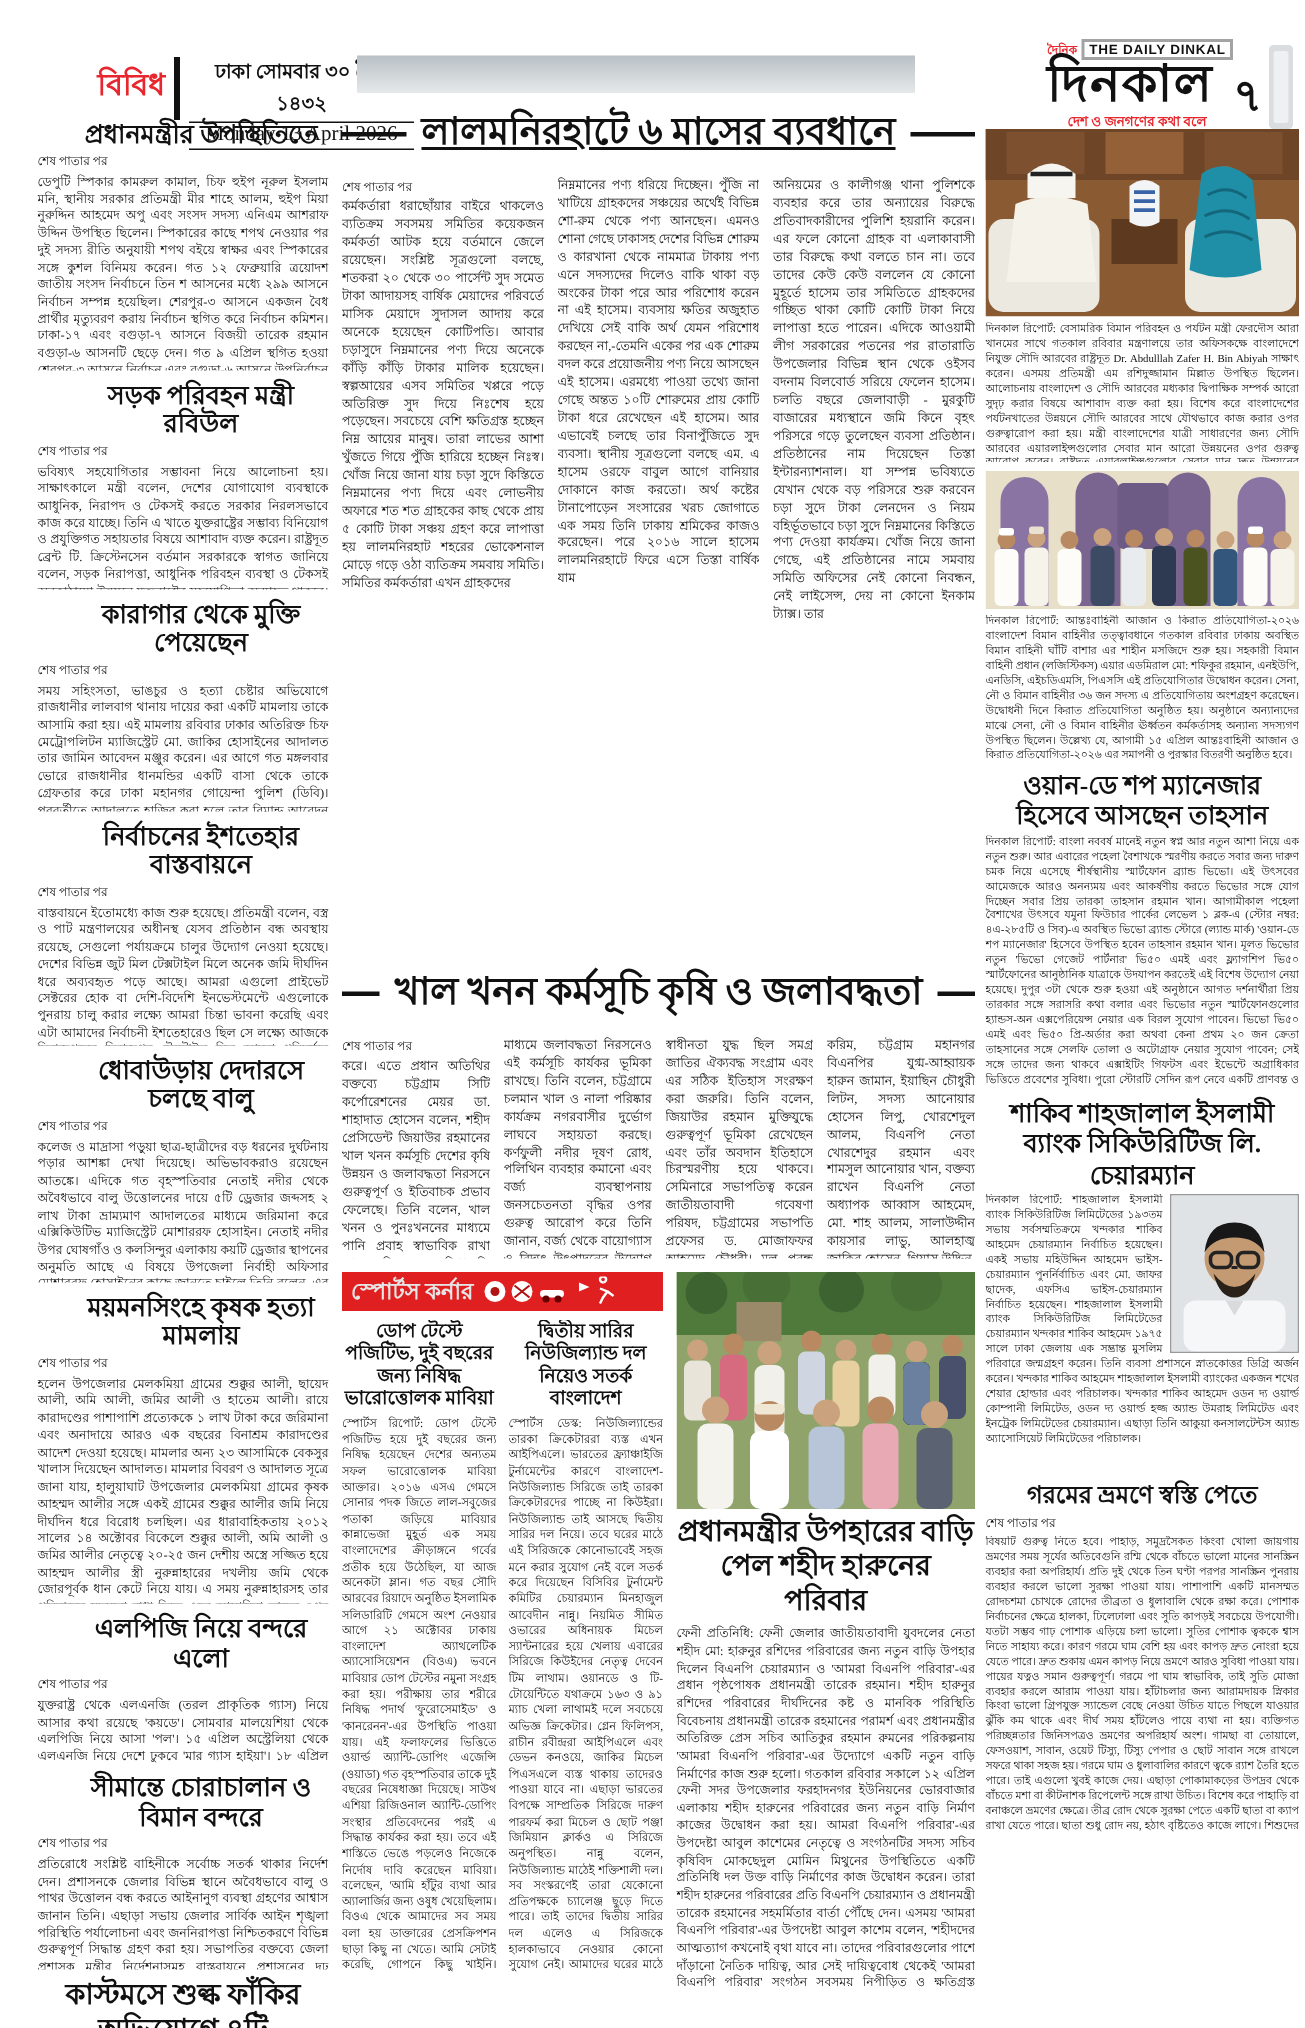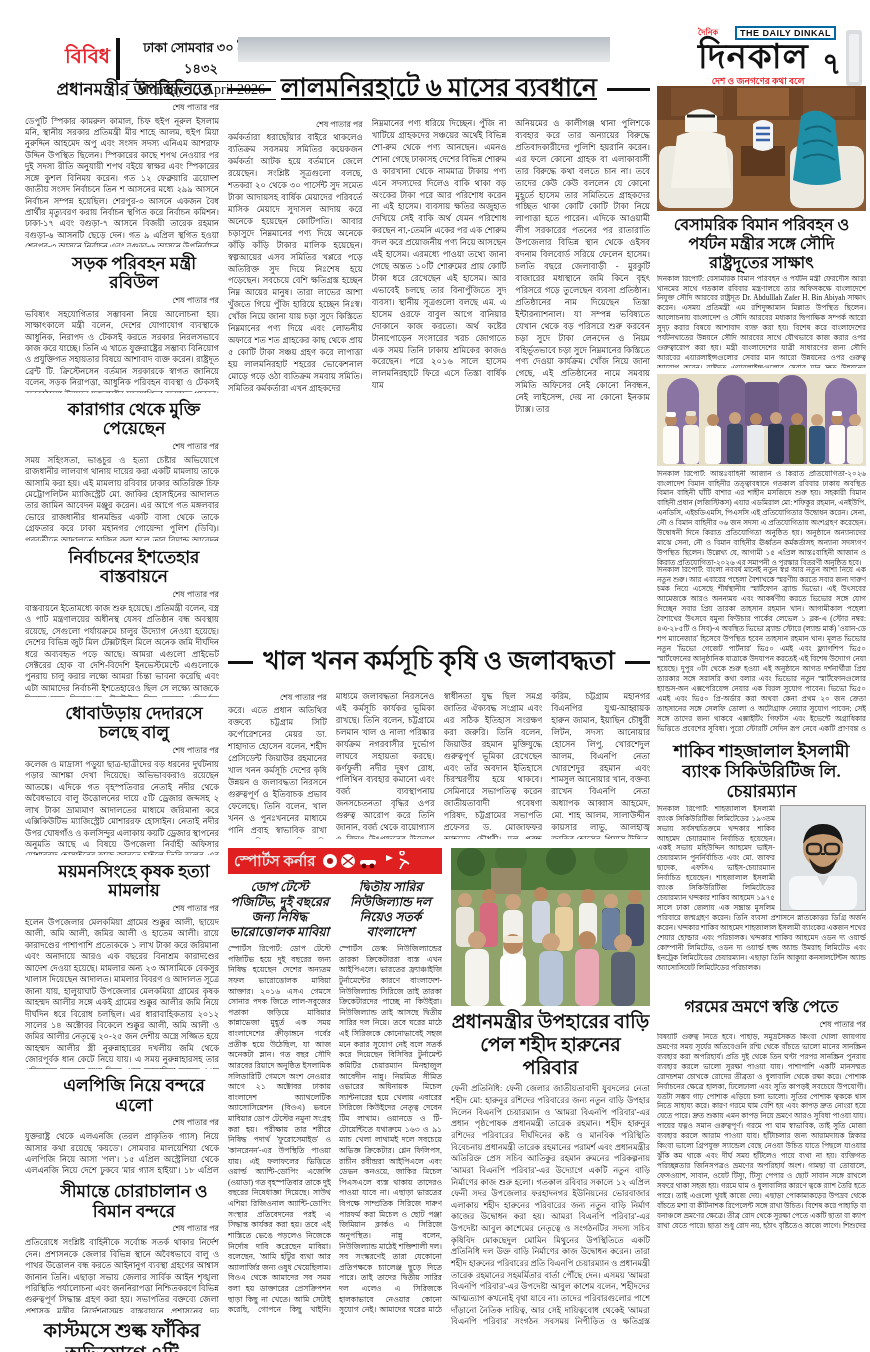--- a/index.html
+++ b/index.html
@@ -9,33 +9,33 @@
   .hdr-logo{position:absolute;left:28px;top:36px;width:82px;height:40px;
             color:#e8262d;font-weight:bold;font-size:20px;line-height:40px;text-align:right;
             font-family:"DejaVu Sans","Liberation Sans",sans-serif;}
   .hdr-bar{position:absolute;left:116px;top:38px;width:4px;height:42px;background:#111;}
   .hdr-dates{position:absolute;left:126px;top:38px;width:150px;text-align:center;}
   .hdr-date-bn{font-size:13px;font-weight:bold;border-bottom:1px solid #111;padding-bottom:1px;}
   .hdr-date-en{font-size:14px;border-bottom:1px solid #111;padding-bottom:1px;}
   .hdr-grayband{position:absolute;left:238px;top:37px;width:372px;height:25px;
                 background:linear-gradient(180deg,#b9c0c6,#e6e9ea);}
   .masthead{position:absolute;left:698px;top:26px;width:120px;}
-  .mh-top{display:flex;gap:17px;}
+  .mh-top{display:flex;align-items:center;gap:3px;}
   .mh-daily{color:#e8262d;font-size:8px;font-weight:bold;}
-  .mh-en{border:2px solid #0369a1;padding:0 3px;font-size:9px;font-weight:bold;
+  .mh-en{border:2px solid #a3a3a3;padding:0 3px;font-size:9px;font-weight:bold;
          font-family:"Liberation Sans","DejaVu Sans",sans-serif;letter-spacing:.5px;white-space:nowrap;}
   .mh-bn{font-size:34px;font-weight:bold;line-height:34px;letter-spacing:1px;}
   .mh-tag{color:#e8262d;font-size:9px;font-weight:bold;text-align:center;}
   .mh-pageno{position:absolute;left:822px;top:40px;font-size:30px;font-weight:bold;}
   .hdr-scroll{position:absolute;left:846px;top:30px;width:16px;height:56px;background:#d9dde0;
               border-radius:3px;}
   .hdr-scroll-in{position:absolute;left:3px;top:4px;width:10px;height:48px;background:#eef0f1;border-radius:2px;}
   
   .lhead{font-weight:bold;text-align:center;font-size:17px;line-height:1.15;margin-left:24px;}
-  .cont{font-size:8px;text-align:right;margin:1px 0 2px;}
+  .cont{font-size:8px;text-align:left;margin:1px 0 2px;}
   .btxt{font-size:8.3px;line-height:1.38;text-align:justify;overflow:hidden;word-break:break-word;}
   .story{margin-bottom:7px;}
   
   #col-left{position:absolute;left:25px;top:80px;width:194px;}
   #col-center{position:absolute;left:228px;top:68px;width:422px;}
   #col-right{position:absolute;left:657px;top:86px;width:209px;}
   .bighead{font-weight:bold;text-align:center;font-size:19px;line-height:1.2;margin:4px 0;}
   
   .rule-row{display:flex;align-items:center;gap:10px;}
   .hrule{flex:1;height:3px;background:#111;}
@@ -44,21 +44,21 @@
   .ccols{display:flex;gap:9px;margin-top:7px;}
   .ccol{flex:1;font-size:8.4px;line-height:1.42;text-align:justify;overflow:hidden;}
   .c1h{height:515px;}
   .c2h{height:148px;}
   .bottom-row{display:flex;gap:9px;margin-top:9px;}
   .sports{width:214px;flex:none;}
   .sports-banner{height:26px;background:#e02020;display:flex;align-items:center;padding:0 6px;gap:6px;}
   .sports-title{color:#e5e5e5;font-weight:bold;font-size:15px;white-space:nowrap;}
   .sp-cols{display:flex;gap:8px;margin-top:6px;}
   .sp-col{flex:1;overflow:hidden;}
-  .sp-head{font-weight:bold;font-size:12.5px;line-height:1.2;text-align:center;margin-bottom:4px;font-style:italic;}
+  .sp-head{font-weight:bold;font-size:12.5px;line-height:1.2;text-align:center;margin-bottom:4px;}
   .sp-body{font-size:7.6px;line-height:1.4;text-align:justify;overflow:hidden;height:372px;}
   .feature{flex:1;}
   .feat-photo{width:199px;height:158px;display:block;}
   .feat-head{font-weight:bold;font-size:19px;line-height:1.2;text-align:center;margin:5px 0 4px;}
   .feat-body{font-size:8.2px;line-height:1.42;text-align:justify;overflow:hidden;height:242px;}
   
   .rphoto{display:block;margin-bottom:4px;}
   .rhead{font-weight:bold;font-size:16px;line-height:1.2;text-align:center;margin:2px 0 2px;}
   .rbody{font-size:7.2px;line-height:1.38;text-align:justify;overflow:hidden;}
   .portrait{float:right;margin:0 0 3px 5px;border:1px solid #999;}
@@ -258,21 +258,20 @@
       <rect x="133" y="60" width="74" height="62" rx="10" fill="#ece9e1"></rect>
       <circle cx="44" cy="38" r="12" fill="#c9a27c"></circle>
       <path d="M28 30 q16 -14 32 0 v16 h-32 z" fill="#f7f5ef"></path>
       <path d="M30 30 h28" stroke="#222" stroke-width="3"></path>
       <path d="M20 50 q24 -10 48 0 l6 52 h-60 z" fill="#f5f2ea"></path>
       <circle cx="160" cy="36" r="11" fill="#b98a61"></circle>
       <path d="M144 30 q16 -12 34 4 l6 60 q-24 10 -48 0 z" fill="#1f8fa8"></path>
       <path d="M148 44 q14 -8 26 2 M146 58 q16 -8 30 2 M146 72 q16 -8 32 2" stroke="#14677a" stroke-width="2" fill="none"></path>
     </svg>
 
-    <div class="rhead">বেসামরিক বিমান পরিবহন ও পর্যটন মন্ত্রীর সঙ্গে সৌদি রাষ্ট্রদূতের সাক্ষাৎ</div>
     <div class="rbody" style="height:93px">দিনকাল রিপোর্ট: বেসামরিক বিমান পরিবহন ও পর্যটন মন্ত্রী ফেরদৌস আরা খানমের সাথে গতকাল রবিবার মন্ত্রণালয়ে তার অফিসকক্ষে বাংলাদেশে নিযুক্ত সৌদি আরবের রাষ্ট্রদূত Dr. Abdulllah Zafer H. Bin Abiyah সাক্ষাৎ করেন। এসময় প্রতিমন্ত্রী এম রশিদুজ্জামান মিল্লাত উপস্থিত ছিলেন। আলোচনায় বাংলাদেশ ও সৌদি আরবের মধ্যকার দ্বিপাক্ষিক সম্পর্ক আরো সুদৃঢ় করার বিষয়ে আশাবাদ ব্যক্ত করা হয়। বিশেষ করে বাংলাদেশের পর্যটনখাতের উন্নয়নে সৌদি আরবের সাথে যৌথভাবে কাজ করার ওপর গুরুত্বারোপ করা হয়। মন্ত্রী বাংলাদেশের যাত্রী সাধারণের জন্য সৌদি আরবের এয়ারলাইন্সগুলোর সেবার মান আরো উন্নয়নের ওপর গুরুত্ব আরোপ করেন। রাষ্ট্রদূত এয়ারলাইন্সগুলোর সেবার মান দ্রুত উন্নয়নের ব্যাপারে আশ্বাস প্রদান করেন। রাষ্ট্রদূত সৌদি আরবের এয়ারলাইন্স Riyad Air-এর বাংলাদেশে স্টেশন চালু ও ফ্লাইট পরিচালনার ব্যাপারে আগ্রহ প্রকাশ করেন। এসময় প্রতিমন্ত্রী ঢাকার পাশাপাশি সিলেট এবং চট্টগ্রাম থেকেও ফ্লাইট পরিচালনার ব্যাপারে সৌদি আরবের দৃষ্টি আকর্ষণ করেন।</div>
 
     <svg class="rphoto" style="margin-top:6px" width="209" height="92" viewBox="0 0 209 92">
       <rect width="209" height="92" fill="#e8dfc9"></rect>
       <path d="M10 20 a16 16 0 0 1 32 0 v70 h-32 z" fill="#8a74a4"></path>
       <path d="M60 16 a15 15 0 0 1 30 0 v74 h-30 z" fill="#7a6590"></path>
       <path d="M120 16 a15 15 0 0 1 30 0 v74 h-30 z" fill="#7a6590"></path>
       <path d="M168 20 a16 16 0 0 1 32 0 v70 h-32 z" fill="#8a74a4"></path>
       <rect x="88" y="8" width="34" height="44" rx="4" fill="#6d5b86"></rect>
       <g>
@@ -297,20 +296,21 @@
         <circle cx="180" cy="45" r="6" fill="#b98a61"></circle>
           <rect x="172" y="51" width="16" height="39" rx="4" fill="#fdfcf8"></rect>
           <rect x="175" y="37" width="10" height="5" rx="2" fill="#fff"></rect>
         <circle cx="198" cy="46" r="6" fill="#caa37e"></circle>
           <rect x="190" y="52" width="16" height="38" rx="4" fill="#f6f3ea"></rect>
       </g>
     </svg>
 
     <div class="rbody" style="height:96px">দিনকাল রিপোর্ট: আন্তঃবাহিনী আজান ও কিরাত প্রতিযোগিতা-২০২৬ বাংলাদেশ বিমান বাহিনীর তত্ত্বাবধানে গতকাল রবিবার ঢাকায় অবস্থিত বিমান বাহিনী ঘাঁটি বাশার এর শাহীন মসজিদে শুরু হয়। সহকারী বিমান বাহিনী প্রধান (লজিস্টিকস) এয়ার এডমিরাল মো: শফিকুর রহমান, এনইউপি, এনডিসি, এইচডিএমসি, পিএসসি এই প্রতিযোগিতার উদ্বোধন করেন। সেনা, নৌ ও বিমান বাহিনীর ৩৬ জন সদস্য এ প্রতিযোগিতায় অংশগ্রহণ করেছেন। উদ্বোধনী দিনে কিরাত প্রতিযোগিতা অনুষ্ঠিত হয়। অনুষ্ঠানে অন্যান্যদের মাঝে সেনা, নৌ ও বিমান বাহিনীর ঊর্ধ্বতন কর্মকর্তাসহ অন্যান্য সদস্যগণ উপস্থিত ছিলেন। উল্লেখ্য যে, আগামী ১৫ এপ্রিল আন্তঃবাহিনী আজান ও কিরাত প্রতিযোগিতা-২০২৬ এর সমাপনী ও পুরস্কার বিতরণী অনুষ্ঠিত হবে।</div>
 
+    <div class="rhead" style="margin-top:8px;font-size:17px">ওয়ান-ডে শপ ম্যানেজার হিসেবে আসছেন তাহসান</div>
     <div class="rbody" style="height:168px">দিনকাল রিপোর্ট: বাংলা নববর্ষ মানেই নতুন স্বপ্ন আর নতুন আশা নিয়ে এক নতুন শুরু। আর এবারের পহেলা বৈশাখকে স্মরণীয় করতে সবার জন্য দারুণ চমক নিয়ে এসেছে শীর্ষস্থানীয় স্মার্টফোন ব্র্যান্ড ভিভো। এই উৎসবের আমেজকে আরও অনন্যময় এবং আকর্ষণীয় করতে ভিভোর সঙ্গে যোগ দিচ্ছেন সবার প্রিয় তারকা তাহসান রহমান খান। আগামীকাল পহেলা বৈশাখের উৎসবে যমুনা ফিউচার পার্কের লেভেল ১ ব্লক-এ (স্টোর নম্বর: ৪এ-২৮৫টি ও সিব)-এ অবস্থিত ভিভো ব্র্যান্ড স্টোরে (ল্যান্ড মার্ক) 'ওয়ান-ডে শপ ম্যানেজার' হিসেবে উপস্থিত হবেন তাহসান রহমান খান। মূলত ভিভোর নতুন 'ভিভো গেজেট পার্টনার' ভি৫০ এমই এবং ফ্ল্যাগশিপ ভি৫০ স্মার্টফোনের আনুষ্ঠানিক যাত্রাকে উদযাপন করতেই এই বিশেষ উদ্যোগ নেয়া হয়েছে। দুপুর ৩টা থেকে শুরু হওয়া এই অনুষ্ঠানে আগত দর্শনার্থীরা প্রিয় তারকার সঙ্গে সরাসরি কথা বলার এবং ভিভোর নতুন স্মার্টফোনগুলোর হ্যান্ডস-অন এক্সপেরিয়েন্স নেয়ার এক বিরল সুযোগ পাবেন। ভিভো ভি৫০ এমই এবং ভি৫০ প্রি-অর্ডার করা অথবা কেনা প্রথম ২০ জন ক্রেতা তাহসানের সঙ্গে সেলফি তোলা ও অটোগ্রাফ নেয়ার সুযোগ পাবেন; সেই সঙ্গে তাদের জন্য থাকবে এক্সাইটিং গিফটস এবং ইভেন্টে অগ্রাধিকার ভিত্তিতে প্রবেশের সুবিধা। পুরো স্টোরটি সেদিন রূপ নেবে একটি প্রাণবন্ত ও ইন্টারঅ্যাকটিভ স্পেসে। ইভেন্ট জুড়ে থাকবে মজাদার গেমস, এক্সক্লুসিভ ফটোসেশনের সুযোগ এবং আকর্ষণীয় পুরস্কার। তাহসান রহমান খান সরাসরি ভিজিটরদের সঙ্গে কথা বলবেন এবং ভিভোর পক্ষ থেকে নির্বাচিত বিজয়ীদের হাতে বিশেষ উপহার তুলে দেবেন।</div>
 
     <div class="rhead" style="margin-top:8px;font-size:17px">শাকিব শাহজালাল ইসলামী ব্যাংক সিকিউরিটিজ লি. চেয়ারম্যান</div>
     <div class="rbody" style="height:186px">
       <svg class="portrait" width="84" height="104" viewBox="0 0 84 104">
         <rect width="84" height="104" fill="#dfe3e6"></rect>
         <rect x="8" y="70" width="68" height="34" rx="8" fill="#f6f7f8"></rect>
         <path d="M36 70 l6 10 l6 -10" fill="#d8dadc"></path>
         <circle cx="42" cy="42" r="20" fill="#c39a72"></circle>
         <path d="M22 38 q2 -20 20 -20 q18 0 20 20 q-6 -10 -20 -10 q-14 0 -20 10z" fill="#181818"></path>

